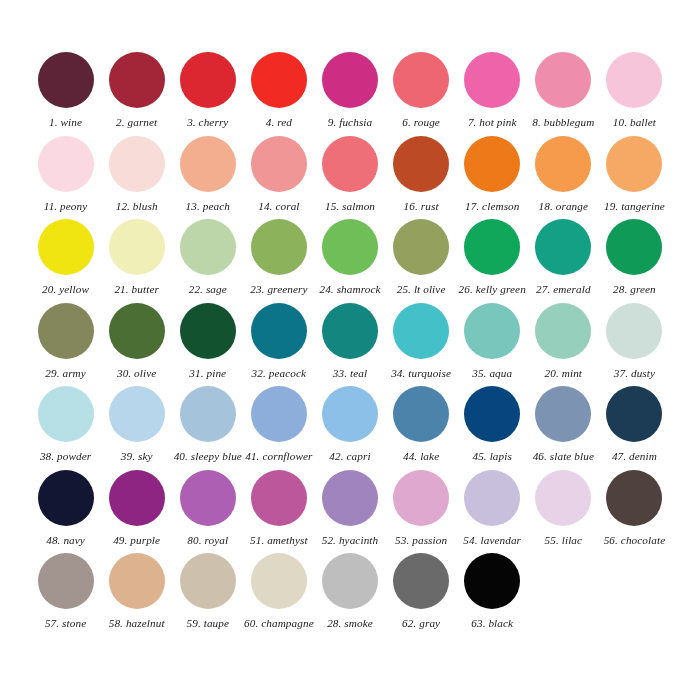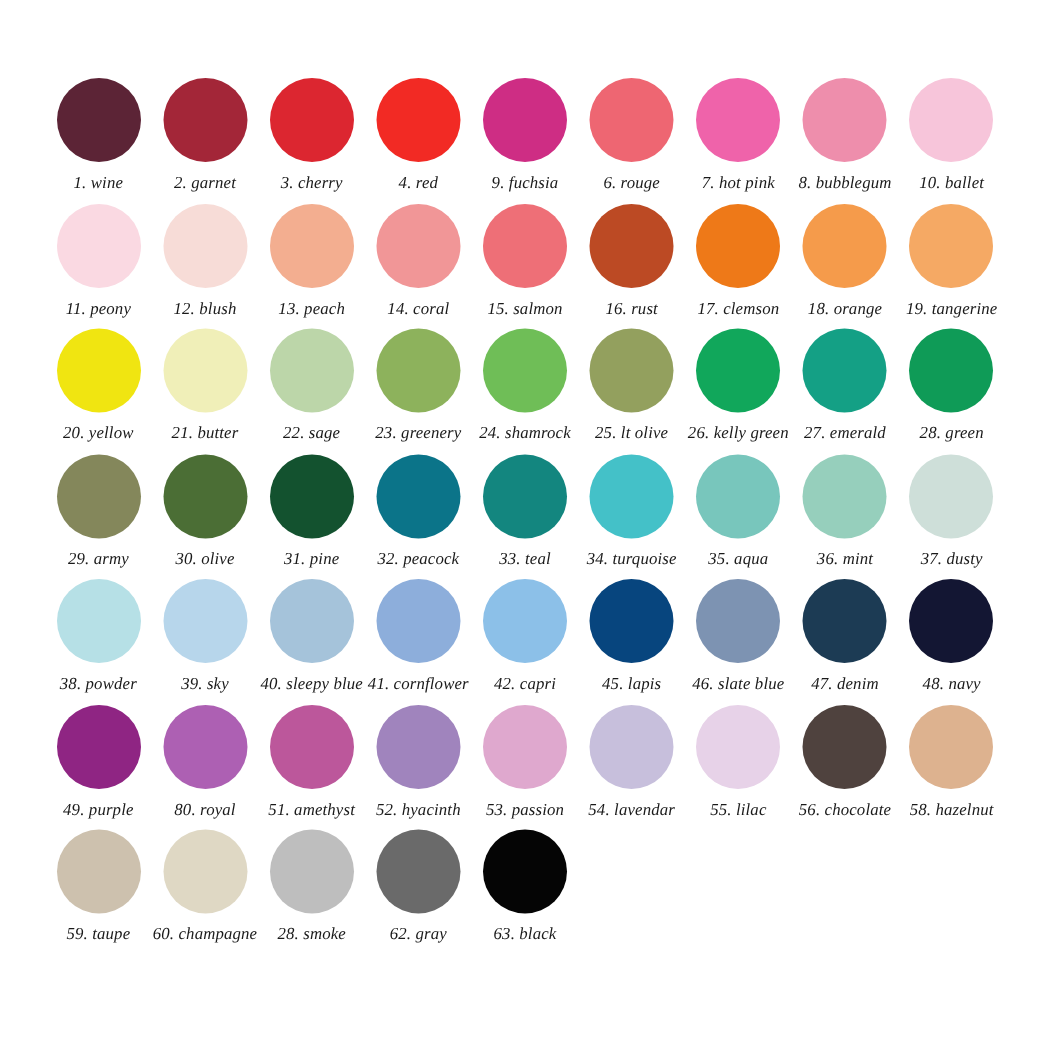--- a/index.html
+++ b/index.html
@@ -194,21 +194,21 @@
       <div class="swatch-cell">
         <span class="swatch-dot" title="turquoise" style="background-color: rgb(68, 193, 200);"></span>
         <div class="swatch-label">34. turquoise</div>
       </div>
       <div class="swatch-cell">
         <span class="swatch-dot" title="aqua" style="background-color: rgb(120, 198, 188);"></span>
         <div class="swatch-label">35. aqua</div>
       </div>
       <div class="swatch-cell">
         <span class="swatch-dot" title="mint" style="background-color: rgb(150, 207, 188);"></span>
-        <div class="swatch-label">36. mint</div>
+        <div class="swatch-label">20. mint</div>
       </div>
       <div class="swatch-cell">
         <span class="swatch-dot" title="dusty" style="background-color: rgb(206, 223, 217);"></span>
         <div class="swatch-label">37. dusty</div>
       </div>
       <div class="swatch-cell">
         <span class="swatch-dot" title="powder" style="background-color: rgb(182, 224, 230);"></span>
         <div class="swatch-label">38. powder</div>
       </div>
       <div class="swatch-cell">
@@ -221,20 +221,24 @@
       </div>
       <div class="swatch-cell">
         <span class="swatch-dot" title="cornflower" style="background-color: rgb(141, 174, 219);"></span>
         <div class="swatch-label">41. cornflower</div>
       </div>
       <div class="swatch-cell">
         <span class="swatch-dot" title="capri" style="background-color: rgb(140, 192, 232);"></span>
         <div class="swatch-label">42. capri</div>
       </div>
       <div class="swatch-cell">
+        <span class="swatch-dot" title="lake" style="background-color: rgb(75, 131, 171);"></span>
+        <div class="swatch-label">44. lake</div>
+      </div>
+      <div class="swatch-cell">
         <span class="swatch-dot" title="lapis" style="background-color: rgb(7, 69, 126);"></span>
         <div class="swatch-label">45. lapis</div>
       </div>
       <div class="swatch-cell">
         <span class="swatch-dot" title="slate blue" style="background-color: rgb(125, 147, 178);"></span>
         <div class="swatch-label">46. slate blue</div>
       </div>
       <div class="swatch-cell">
         <span class="swatch-dot" title="denim" style="background-color: rgb(28, 59, 84);"></span>
         <div class="swatch-label">47. denim</div>
@@ -269,20 +273,24 @@
       </div>
       <div class="swatch-cell">
         <span class="swatch-dot" title="lilac" style="background-color: rgb(231, 210, 232);"></span>
         <div class="swatch-label">55. lilac</div>
       </div>
       <div class="swatch-cell">
         <span class="swatch-dot" title="chocolate" style="background-color: rgb(79, 66, 62);"></span>
         <div class="swatch-label">56. chocolate</div>
       </div>
       <div class="swatch-cell">
+        <span class="swatch-dot" title="stone" style="background-color: rgb(162, 148, 143);"></span>
+        <div class="swatch-label">57. stone</div>
+      </div>
+      <div class="swatch-cell">
         <span class="swatch-dot" title="hazelnut" style="background-color: rgb(221, 178, 143);"></span>
         <div class="swatch-label">58. hazelnut</div>
       </div>
       <div class="swatch-cell">
         <span class="swatch-dot" title="taupe" style="background-color: rgb(205, 193, 174);"></span>
         <div class="swatch-label">59. taupe</div>
       </div>
       <div class="swatch-cell">
         <span class="swatch-dot" title="champagne" style="background-color: rgb(223, 216, 196);"></span>
         <div class="swatch-label">60. champagne</div>

